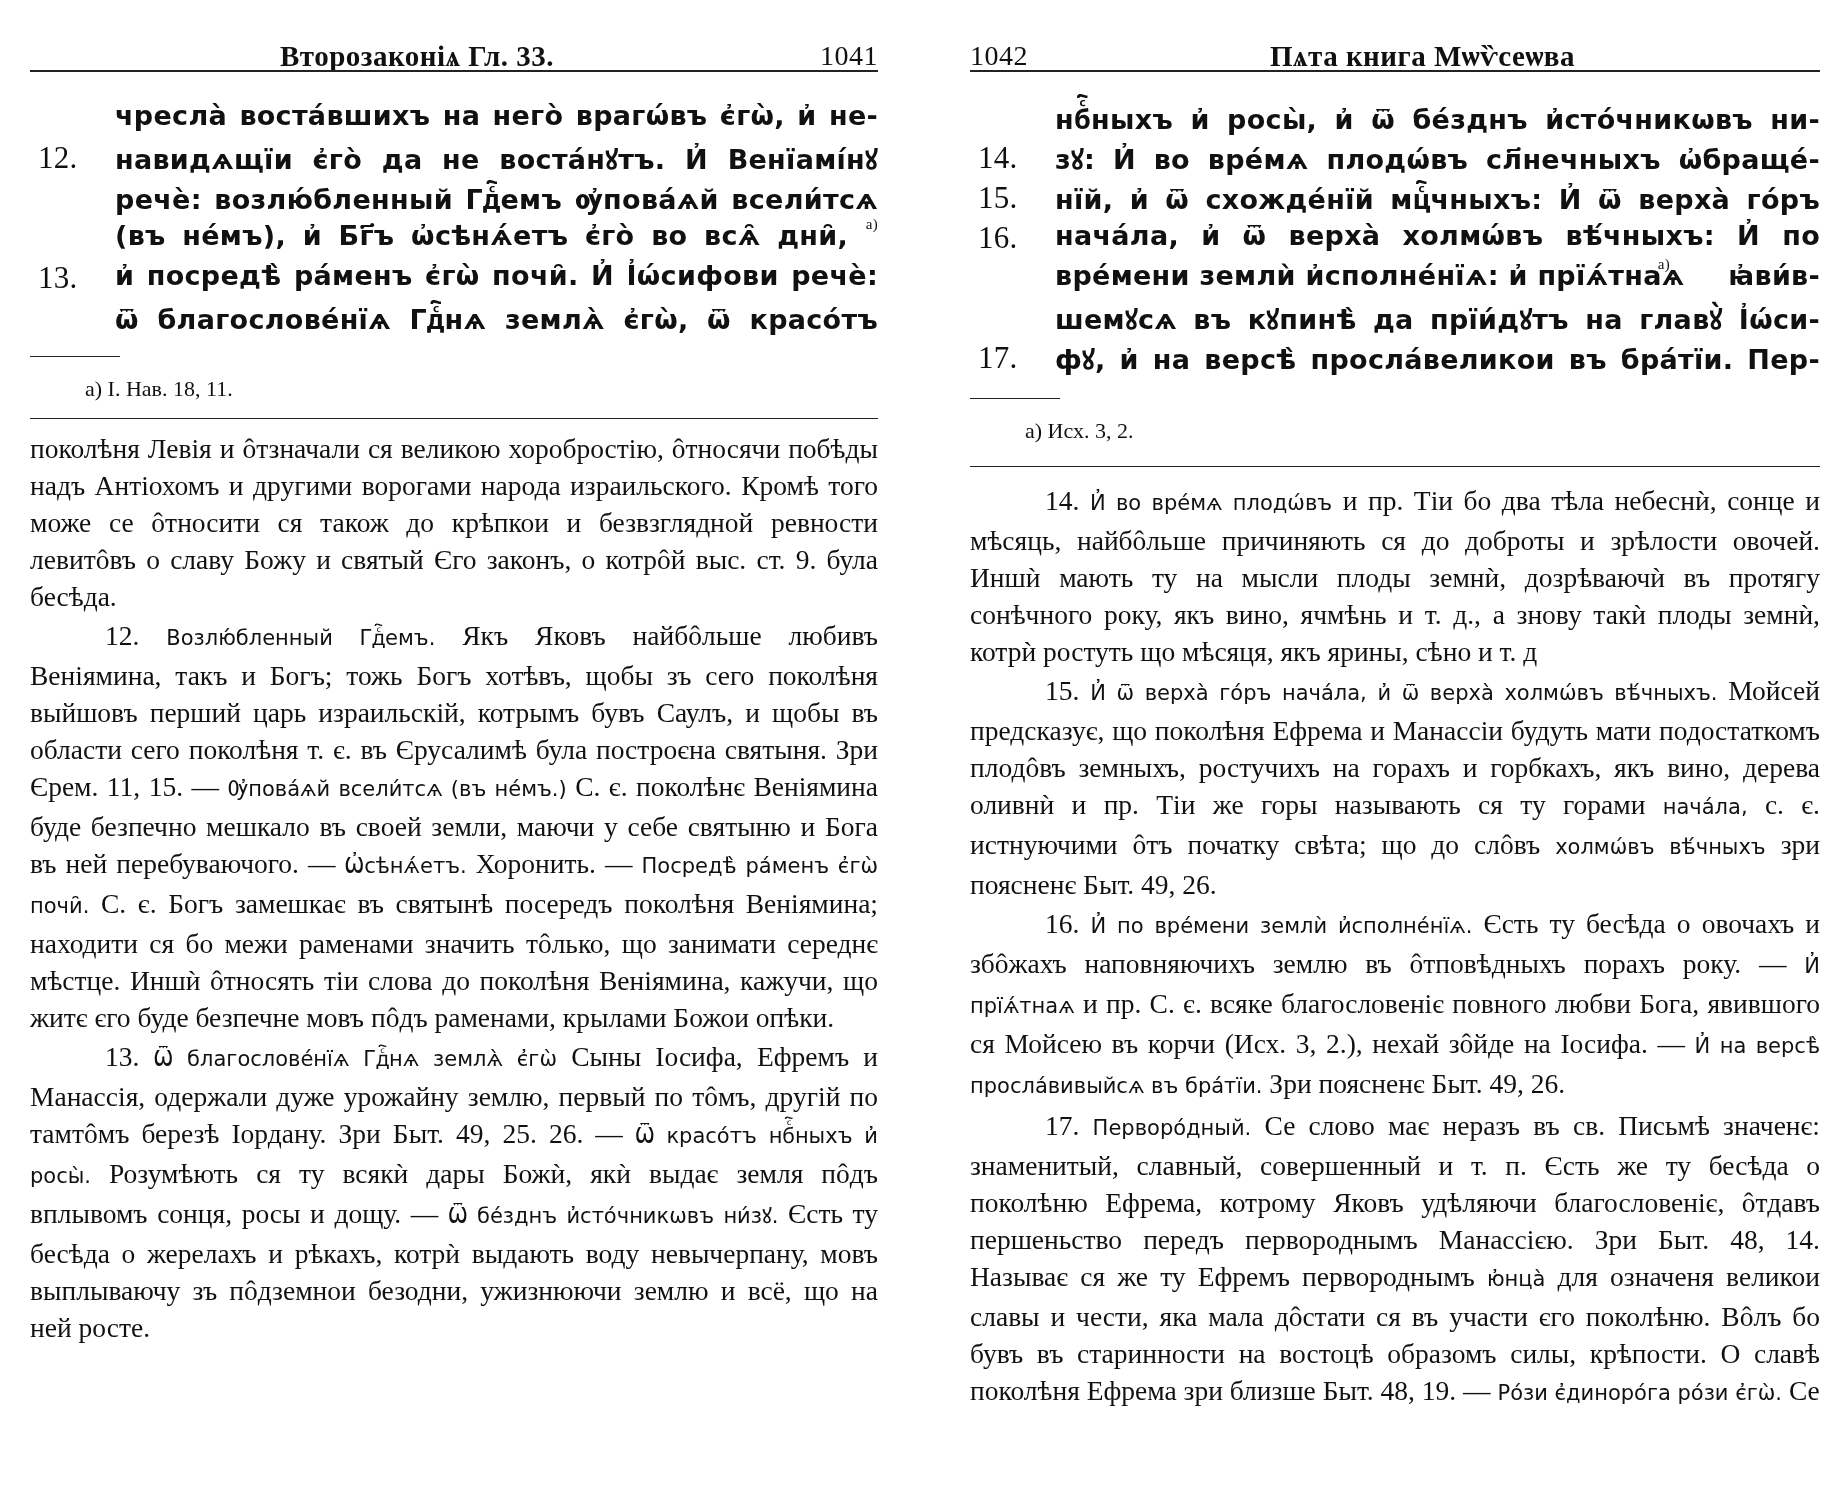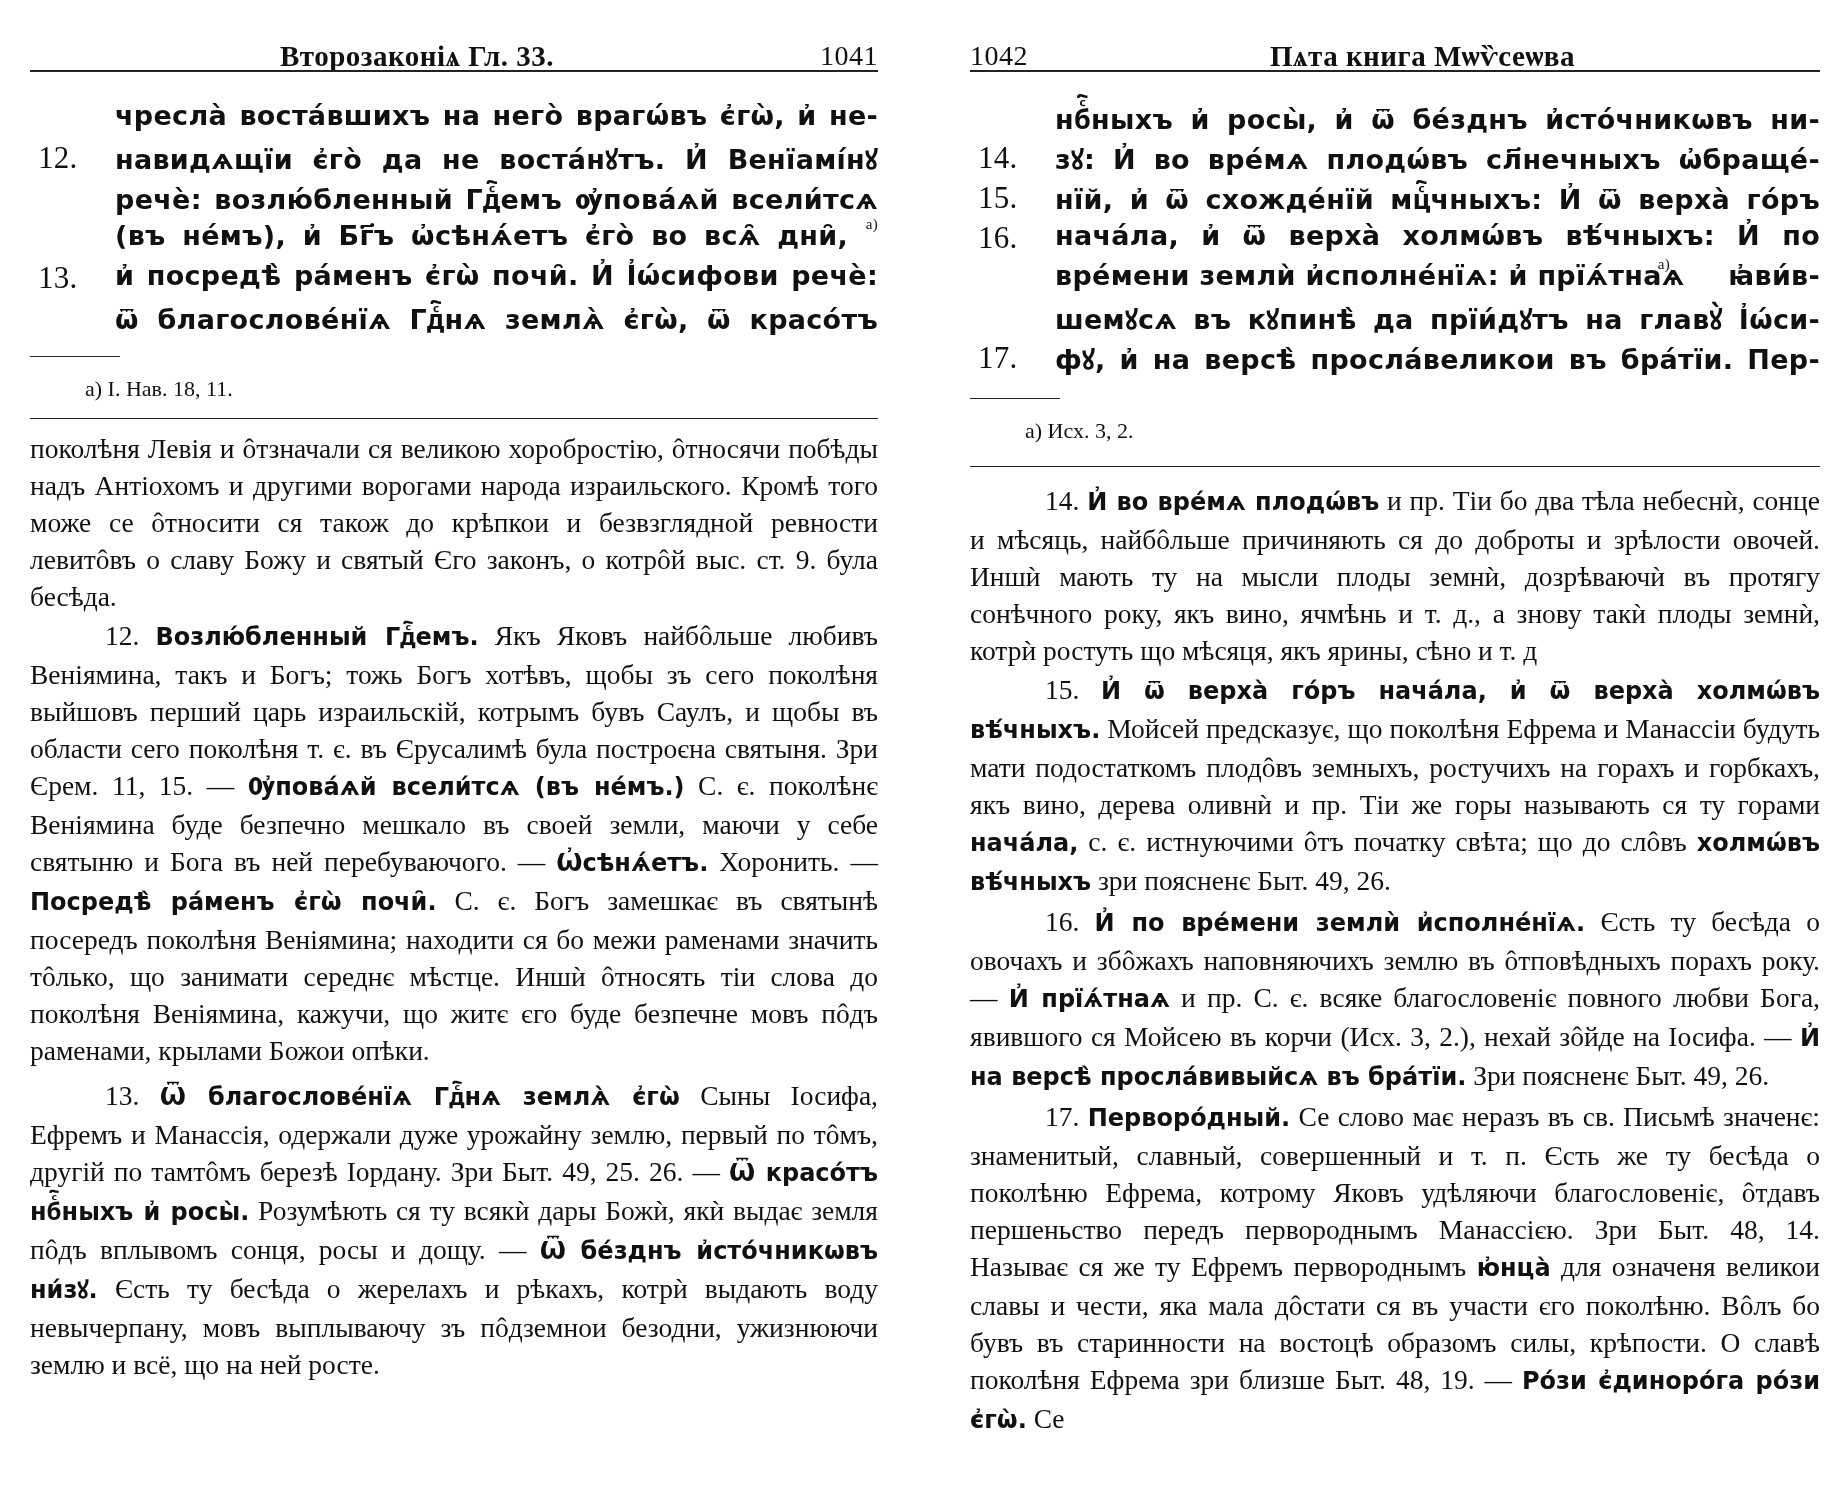--- a/index.html
+++ b/index.html
@@ -44,21 +44,21 @@
   }
 
   .commentary {
     position: absolute; left: 0; right: 0;
     font-size: 27.5px; line-height: 37px;
     font-family: "Liberation Serif", serif;
   }
   .para { margin: 0; text-align: justify; }
   .para.indent { text-indent: 75px; }
   .para .lemma {
-    font-family: "DejaVu Sans", sans-serif; font-weight: bold; font-size: 24px;
+    font-family: "DejaVu Sans", sans-serif; font-weight: normal; font-size: 21px;
   }
 </style>
 </head>
 <body>
 
 <div class="page left">
   <div class="running-head">
     <span class="title">Второзаконіѧ Гл. 33.</span>
     <span class="pno">1041</span>
   </div>
@@ -96,21 +96,21 @@
   <div class="footnote" style="top:376px">а) І. Нав. 18, 11.</div>
   <div class="rule thin" style="top:418px"></div>
 
   <div class="commentary" style="top:430px">
     <p class="para">
       <span>поколѣня Левія и ôтзначали ся великою хоробростію, ôтносячи побѣды надъ Антіохомъ и другими ворогами народа израильского. Кромѣ того може се ôтносити ся також до крѣпкои и безвзглядной ревности левитôвъ о славу Божу и святый Єго законъ, о котрôй выс. ст. 9. була бесѣда.</span>
     </p>
     <p class="para indent" style="margin-top:2px">
       <span>12. </span><span class="lemma">Возлю́бленный Гдⷭ҇емъ.</span><span> Якъ Яковъ найбôльше любивъ Веніямина, такъ и Богъ; тожь Богъ хотѣвъ, щобы зъ сего поколѣня выйшовъ перший царь израильскій, котрымъ бувъ Саулъ, и щобы въ области сего поколѣня т. є. въ Єрусалимѣ була построєна святыня. Зри Єрем. 11, 15. — </span><span class="lemma">Ѹ҆пова́ѧй всели́тсѧ (въ не́мъ.)</span><span> С. є. поколѣнє Веніямина буде безпечно мешкало въ своей земли, маючи у себе святыню и Бога въ ней перебуваючого. — </span><span class="lemma">Ѡ҆сѣнѧ́етъ.</span><span> Хоронить. — </span><span class="lemma">Посредѣ̀ ра́менъ є҆гѡ̀ почи̑.</span><span> С. є. Богъ замешкає въ святынѣ посередъ поколѣня Веніямина; находити ся бо межи раменами значить тôлько, що занимати середнє мѣстце. Иншѝ ôтносять тіи слова до поколѣня Веніямина, кажучи, що житє єго буде безпечне мовъ пôдъ раменами, крылами Божои опѣки.</span>
     </p>
-    <p class="para indent" style="margin-top:8px">
+    <p class="para indent" style="margin-top:2px">
       <span>13. </span><span class="lemma">Ѿ благослове́нїѧ Гдⷭ҇нѧ землѧ̀ є҆гѡ̀</span><span> Сыны Іосифа, Ефремъ и Манассія, одержали дуже урожайну землю, первый по тôмъ, другій по тамтôмъ березѣ Іордану. Зри Быт. 49, 25. 26. — </span><span class="lemma">Ѿ красо́тъ нбⷭ҇ныхъ и҆ росы̀.</span><span> Розумѣють ся ту всякѝ дары Божѝ, якѝ выдає земля пôдъ вплывомъ сонця, росы и дощу. — </span><span class="lemma">Ѿ бе́зднъ и҆сто́чникѡвъ ни́зꙋ.</span><span> Єсть ту бесѣда о жерелахъ и рѣкахъ, котрѝ выдають воду невычерпану, мовъ выплываючу зъ пôдземнои безодни, ужизнюючи землю и всё, що на ней росте.</span>
     </p>
   </div>
 </div>
 
 <div class="page right">
   <div class="running-head">
     <span class="pno">1042</span>
     <span class="title">Пѧта книга Мѡѷсеѡва</span>
   </div>

